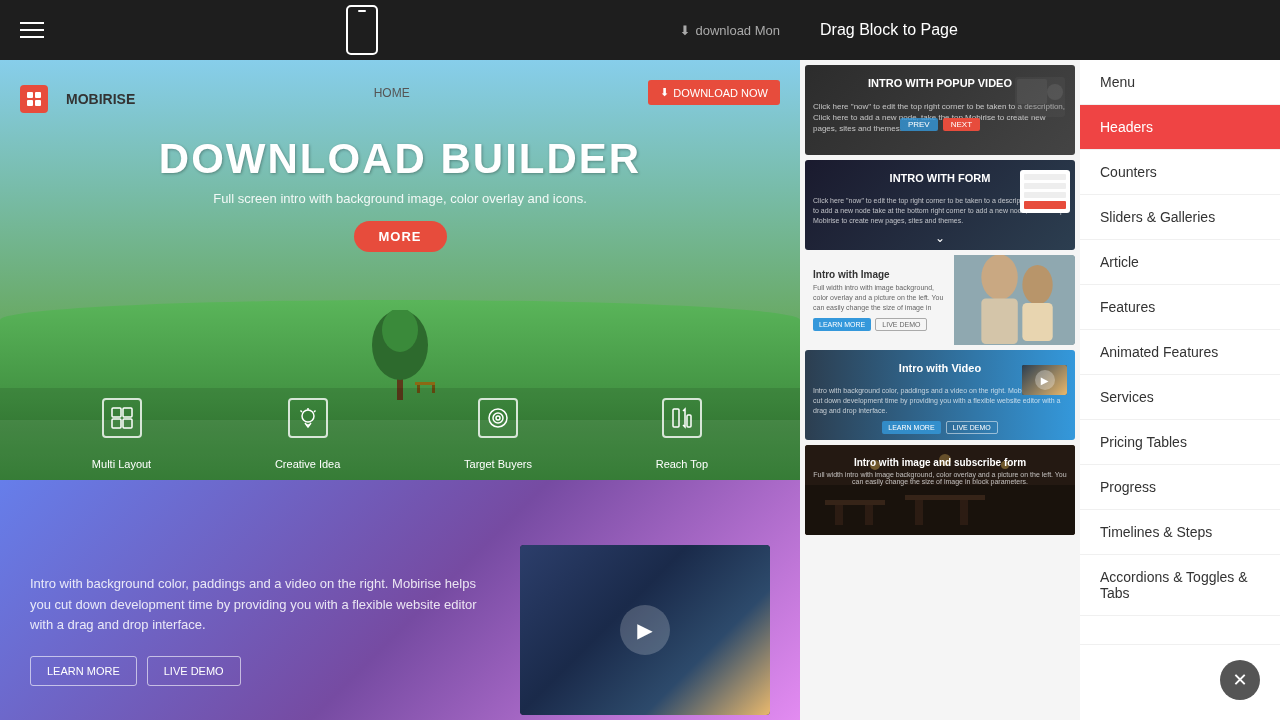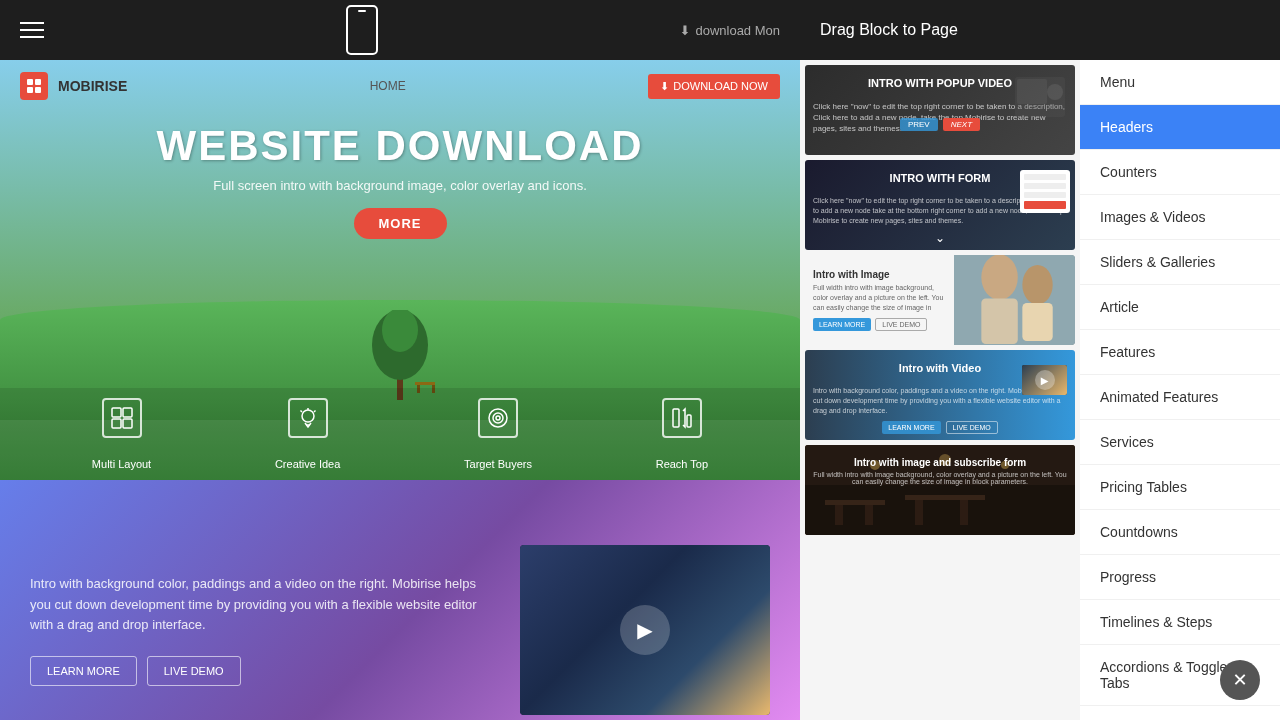--- a/index.html
+++ b/index.html
@@ -91,21 +91,22 @@
     .hero-navbar {
       display: flex;
       align-items: center;
       justify-content: space-between;
       padding: 12px 20px;
     }
 
     .hero-logo {
       display: flex;
       align-items: center;
-      gap: 10px;
+      gap: 18px;
+      margin-top: 13px;
     }
 
     .logo-icon {
       width: 28px;
       height: 28px;
       background: #e74c3c;
       border-radius: 4px;
       display: flex;
       align-items: center;
       justify-content: center;
@@ -383,21 +384,21 @@
       padding: 14px 20px;
       font-size: 14px;
       color: #333;
       cursor: pointer;
       border-bottom: 1px solid #f0f0f0;
       display: flex;
       align-items: center;
     }
 
     .category-item.active {
-      background: #3b82f6;
+      background: #ef4444;
       color: white;
     }
 
     
     .close-btn {
       position: absolute;
       bottom: 20px;
       right: 20px;
       width: 40px;
       height: 40px;
@@ -625,21 +626,21 @@
         <div class="hero-nav-links">
           <a class="hero-nav-link">HOME</a>
         </div>
         <button class="hero-download-btn">
           <span>⬇</span>
           <span>DOWNLOAD NOW</span>
         </button>
       </div>
 
       <div class="hero-content">
-        <div class="hero-title">WEBSITE DOWNLOAD</div>
+        <div class="hero-title">DOWNLOAD BUILDER</div>
         <div class="hero-subtitle">Full screen intro with background image, color overlay and icons.</div>
         <button class="hero-more-btn">MORE</button>
       </div>
 
       <div class="hero-landscape">
 
         <svg style="position:absolute; bottom:20px; left:50%; transform:translateX(-50%);" width="80" height="90" viewBox="0 0 80 90">
           <rect x="37" y="50" width="6" height="40" fill="#5d3a1a"></rect>
           <ellipse cx="40" cy="35" rx="28" ry="35" fill="#2d6a2d"></ellipse>
           <ellipse cx="40" cy="20" rx="18" ry="22" fill="#3a8a3a"></ellipse>
@@ -722,21 +723,21 @@
   <div class="drag-panel-content">
 
     <div class="blocks-area">
 
       <div class="block-thumbnail thumb-1">
         <div class="thumb-overlay">
           <div class="thumb-title">INTRO WITH POPUP VIDEO</div>
           <div class="thumb-desc">Click here "now" to edit the top right corner to be taken to a description, Click here to add a new node, take the top Mobirise to create new pages, sites and themes.</div>
           <div class="thumb-bottom">
             <button class="thumb-small-btn">PREV</button>
-            <button class="thumb-small-btn" style="background:#e74c3c;font-style:italic;">NEXT</button>
+            <button class="thumb-small-btn" style="background:#e74c3c;">NEXT</button>
           </div>
         </div>
 
         <svg style="position:absolute;top:12px;right:10px;opacity:0.3;" width="50" height="40" viewBox="0 0 50 40">
           <rect x="0" y="0" width="50" height="40" rx="3" fill="#555"></rect>
           <rect x="2" y="2" width="30" height="25" rx="2" fill="#777"></rect>
           <circle cx="40" cy="15" r="8" fill="#888"></circle>
         </svg>
       </div>
 
@@ -823,42 +824,36 @@
       <div class="category-item">
         <span>Menu</span>
       </div>
       <div class="category-item active">
         <span>Headers</span>
       </div>
       <div class="category-item">
         <span>Counters</span>
       </div>
       <div class="category-item">
-        <span>Images &amp; Videos</span>
-      </div>
-      <div class="category-item">
         <span>Sliders &amp; Galleries</span>
       </div>
       <div class="category-item">
         <span>Article</span>
       </div>
       <div class="category-item">
         <span>Features</span>
       </div>
       <div class="category-item">
         <span>Animated Features</span>
       </div>
       <div class="category-item">
         <span>Services</span>
       </div>
       <div class="category-item">
         <span>Pricing Tables</span>
-      </div>
-      <div class="category-item">
-        <span>Countdowns</span>
       </div>
       <div class="category-item">
         <span>Progress</span>
       </div>
       <div class="category-item">
         <span>Timelines &amp; Steps</span>
       </div>
       <div class="category-item">
         <span>Accordions &amp; Toggles &amp; Tabs</span>
       </div>

